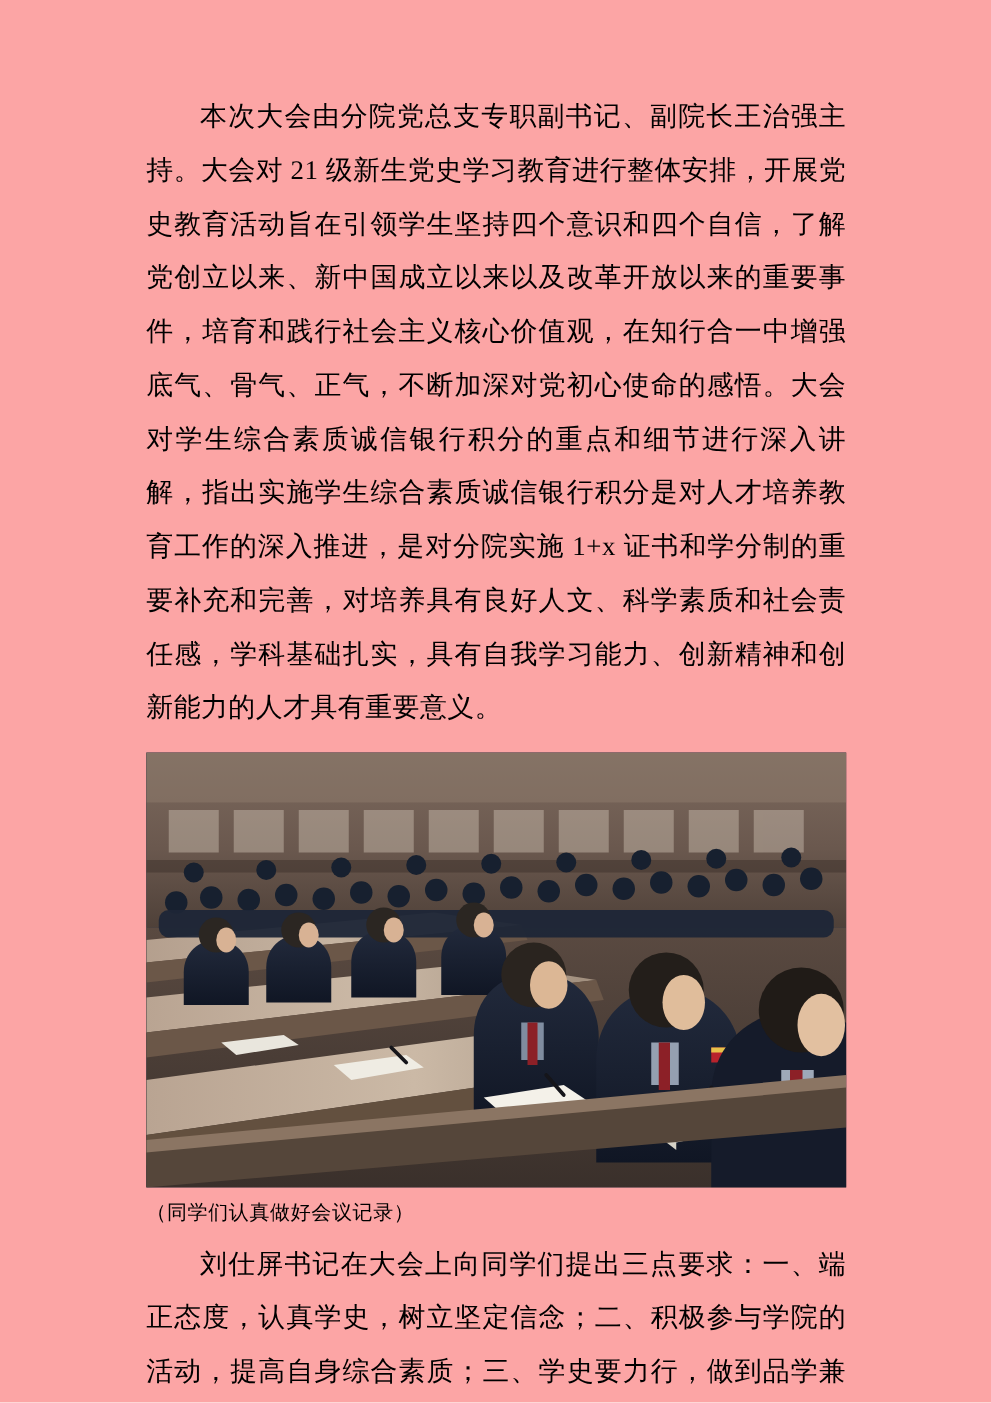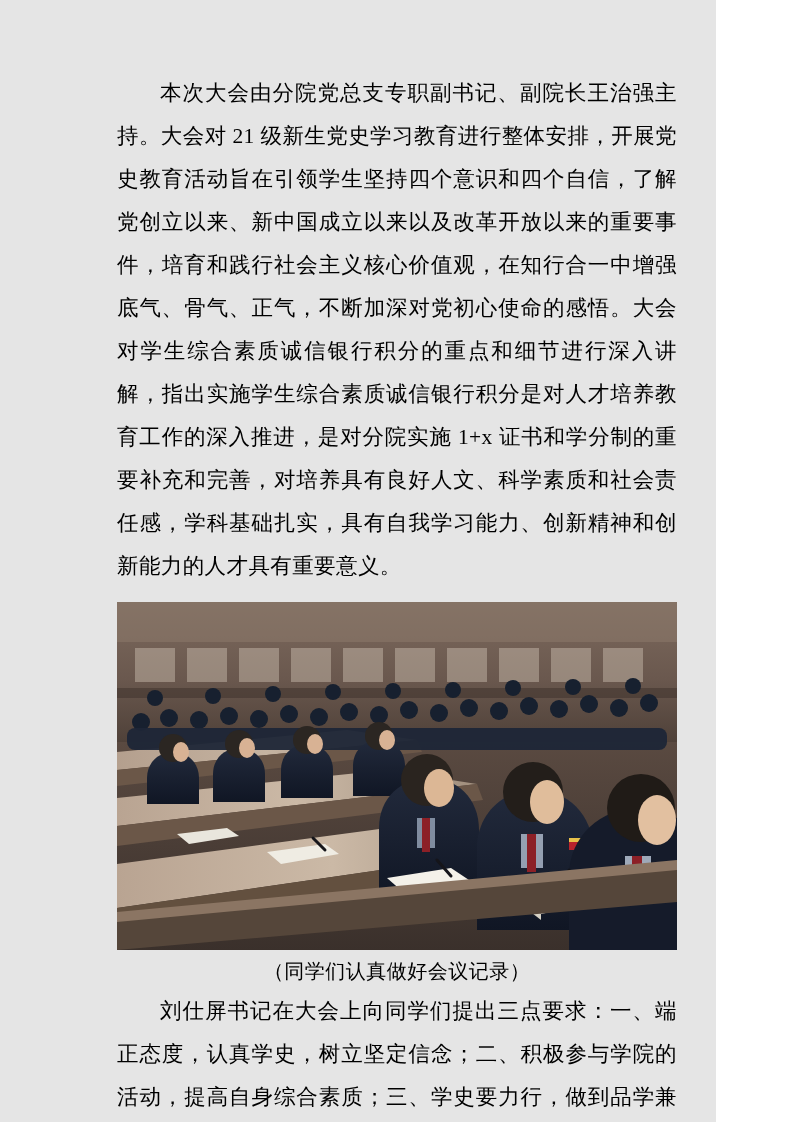--- a/index.html
+++ b/index.html
@@ -9,23 +9,23 @@
   }
   body {
     width: 793px;
     height: 1122px;
     font-family: "Liberation Serif", "DejaVu Serif", serif;
     color: #000000;
     overflow: hidden;
   }
   .page {
     position: relative;
-    width: 716px;
+    width: 793px;
     height: 1122px;
-    background: #e5e5e5;
+    background: #fca5a5;
     box-sizing: border-box;
   }
   .content {
     position: absolute;
     left: 117px;
     top: 72px;
     width: 560px;
   }
   .para {
     font-size: 21.5px;
@@ -39,22 +39,22 @@
   }
   .photo-wrap {
     margin-top: 14px;
     width: 560px;
     height: 348px;
     overflow: hidden;
     position: relative;
     background: #2b2f3a;
   }
   .caption {
-    text-align: center;
-    font-size: 20px;
+    text-align: left;
+    font-size: 16px;
     line-height: 38px;
     margin-top: 2px;
     letter-spacing: 0.5px;
   }
   .para2 {
     font-size: 21.5px;
     line-height: 43px;
     text-align: justify;
     text-justify: inter-ideograph;
     letter-spacing: 0.4px;

